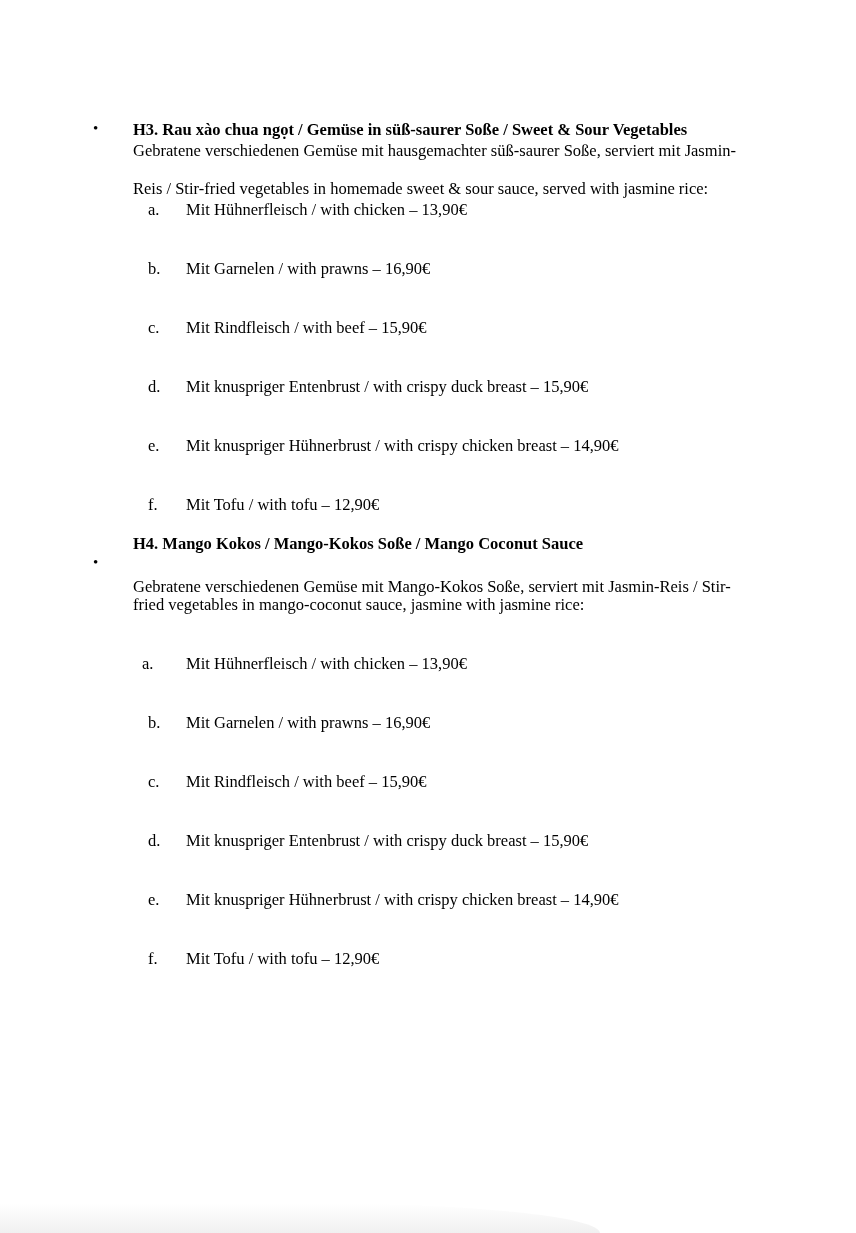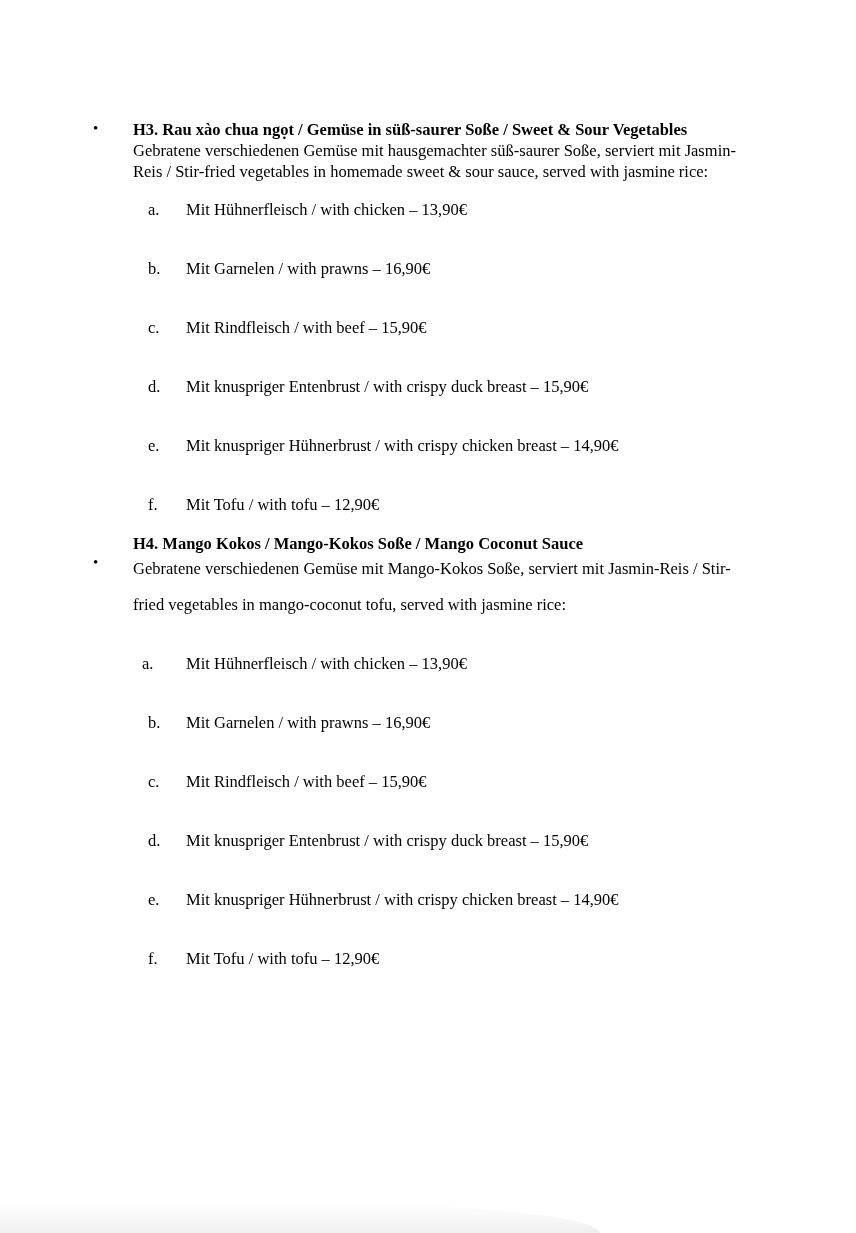--- a/index.html
+++ b/index.html
@@ -19,21 +19,21 @@
 </style>
 </head>
 <body>
 
 <div class="page">
 
   <div class="section" style="top:0;">
     <span class="bullet" style="top:120px;">•</span>
     <div class="title" style="top:120px;">H3. Rau xào chua ngọt / Gemüse in süß-saurer Soße / Sweet &amp; Sour Vegetables</div>
     <div class="desc" style="top:141px;font-family:Liberation Serif, serif;">Gebratene verschiedenen Gemüse mit hausgemachter süß-saurer Soße, serviert mit Jasmin-</div>
-    <div class="desc" style="top:162px;">Reis / Stir-fried vegetables in homemade sweet &amp; sour sauce, served with jasmine rice:</div>
+    <div class="desc" style="top:179px;">Reis / Stir-fried vegetables in homemade sweet &amp; sour sauce, served with jasmine rice:</div>
 
     <div class="item" style="top:200px;">
       <span class="lbl">a.</span>
       <span class="txt">Mit Hühnerfleisch / with chicken – 13,90€</span>
     </div>
     <div class="item" style="top:259px;">
       <span class="lbl">b.</span>
       <span class="txt">Mit Garnelen / with prawns – 16,90€</span>
     </div>
     <div class="item" style="top:318px;">
@@ -50,22 +50,22 @@
     </div>
     <div class="item" style="top:495px;">
       <span class="lbl">f.</span>
       <span class="txt">Mit Tofu / with tofu – 12,90€</span>
     </div>
   </div>
 
   <div class="section" style="top:0;">
     <span class="bullet" style="top:554px;">•</span>
     <div class="title" style="top:534px;">H4. Mango Kokos / Mango-Kokos Soße / Mango Coconut Sauce</div>
-    <div class="desc" style="top:559px;">Gebratene verschiedenen Gemüse mit Mango-Kokos Soße, serviert mit Jasmin-Reis / Stir-</div>
-    <div class="desc" style="top:595px;">fried vegetables in mango-coconut tofu, served with jasmine rice:</div>
+    <div class="desc" style="top:577px;">Gebratene verschiedenen Gemüse mit Mango-Kokos Soße, serviert mit Jasmin-Reis / Stir-</div>
+    <div class="desc" style="top:595px;">fried vegetables in mango-coconut sauce, jasmine with jasmine rice:</div>
 
     <div class="item" style="top:654px;">
       <span class="lbl" style="left:142px;">a.</span>
       <span class="txt">Mit Hühnerfleisch / with chicken – 13,90€</span>
     </div>
     <div class="item" style="top:713px;">
       <span class="lbl">b.</span>
       <span class="txt">Mit Garnelen / with prawns – 16,90€</span>
     </div>
     <div class="item" style="top:772px;">

